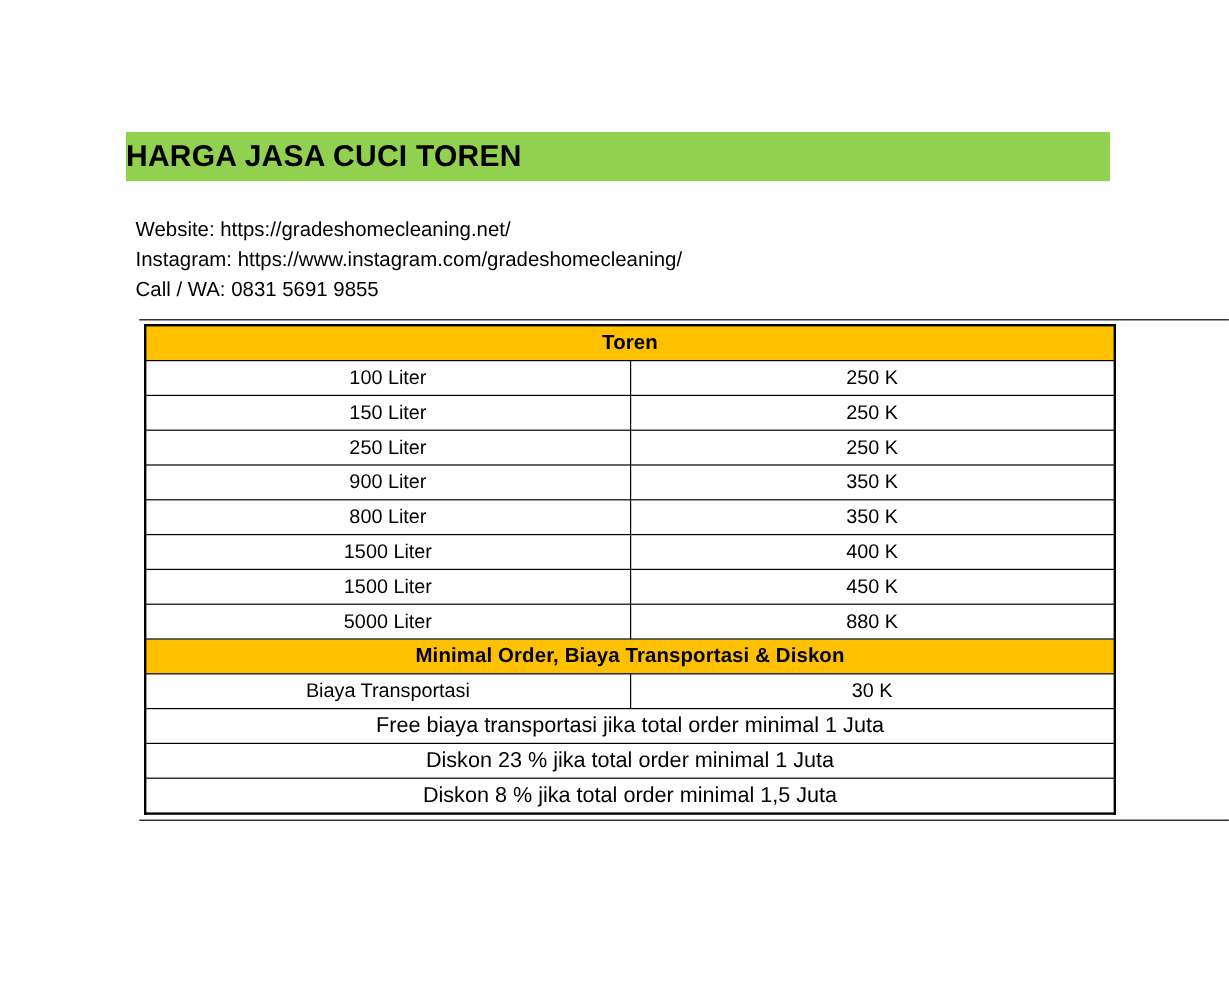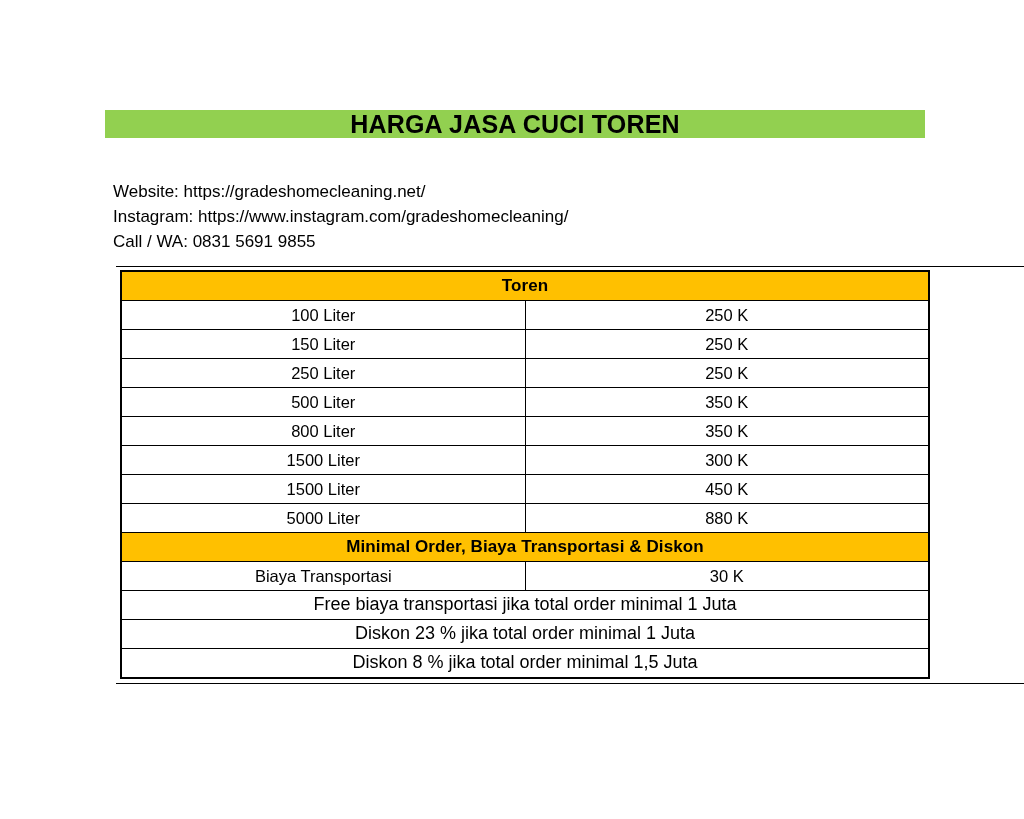--- a/index.html
+++ b/index.html
@@ -23,25 +23,24 @@
     height: 819px;
     background: #ffffff;
   }
 
   
   .title-banner {
     position: absolute;
     left: 105px;
     top: 110px;
     width: 820px;
-    height: 28px;
+    height: 41px;
     background: #92D050;
     display: flex;
     align-items: center;
-    justify-content: center;
   }
   .title-banner .title-text {
     font-size: 25px;
     font-weight: bold;
     letter-spacing: 0.2px;
     color: #000000;
     white-space: nowrap;
     font-stretch: condensed;
   }
 
@@ -149,30 +148,30 @@
         </tr>
         <tr>
           <td class="col-item">150 Liter</td>
           <td class="col-price">250 K</td>
         </tr>
         <tr>
           <td class="col-item">250 Liter</td>
           <td class="col-price">250 K</td>
         </tr>
         <tr>
-          <td class="col-item">500 Liter</td>
+          <td class="col-item">900 Liter</td>
           <td class="col-price">350 K</td>
         </tr>
         <tr>
           <td class="col-item">800 Liter</td>
           <td class="col-price">350 K</td>
         </tr>
         <tr>
           <td class="col-item">1500 Liter</td>
-          <td class="col-price">300 K</td>
+          <td class="col-price">400 K</td>
         </tr>
         <tr>
           <td class="col-item">1500 Liter</td>
           <td class="col-price">450 K</td>
         </tr>
         <tr>
           <td class="col-item">5000 Liter</td>
           <td class="col-price">880 K</td>
         </tr>
 

